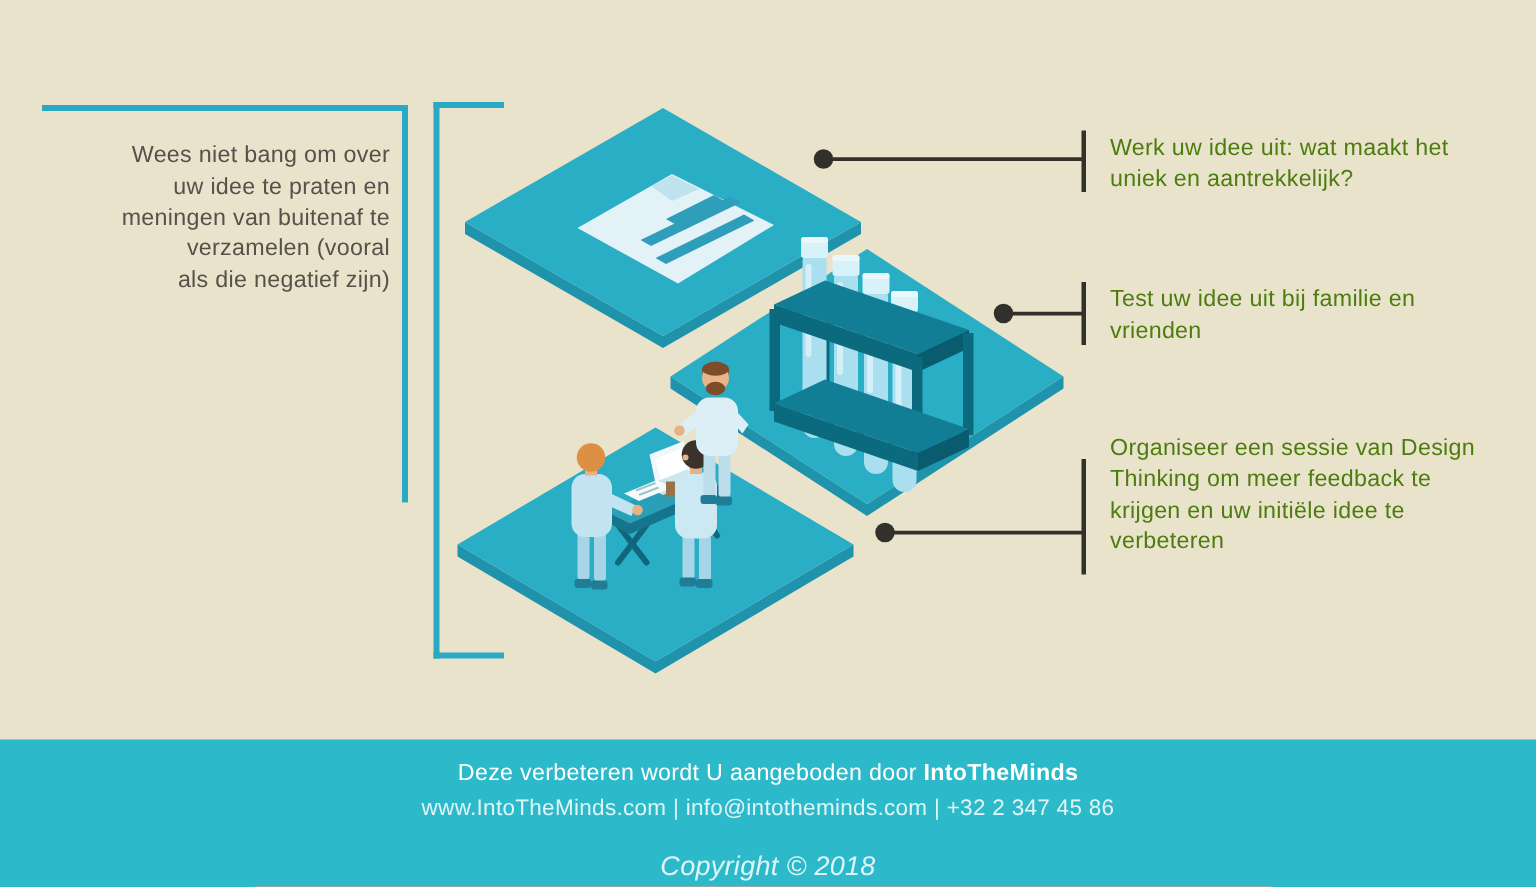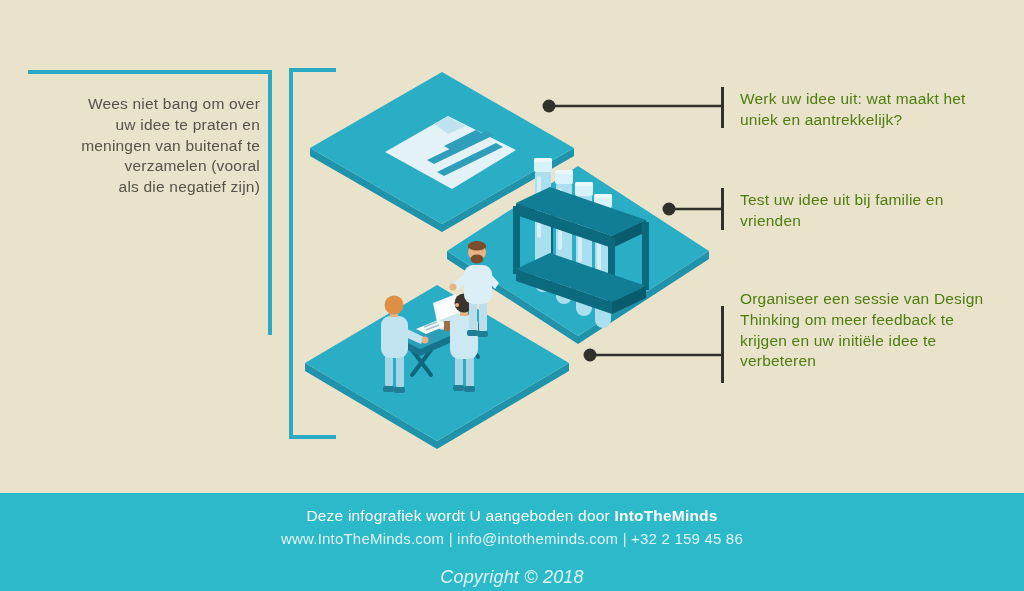--- a/index.html
+++ b/index.html
@@ -204,18 +204,18 @@
   <div class="callout-text c1">Werk uw idee uit: wat maakt het
 uniek en aantrekkelijk?</div>
   <div class="callout-text c2">Test uw idee uit bij familie en
 vrienden</div>
   <div class="callout-text c3">Organiseer een sessie van Design
 Thinking om meer feedback te
 krijgen en uw initiële idee te
 verbeteren</div>
 
   <footer>
-    <div class="f1"><span>Deze infografiek wordt U aangeboden door </span><strong>IntoTheMinds</strong></div>
-    <div class="f2">www.IntoTheMinds.com | info@intotheminds.com | +32 2 159 45 86</div>
+    <div class="f1"><span>Deze verbeteren wordt U aangeboden door </span><strong>IntoTheMinds</strong></div>
+    <div class="f2">www.IntoTheMinds.com | info@intotheminds.com | +32 2 347 45 86</div>
     <div class="f3">Copyright © 2018</div>
   </footer>
 
 </div>
 
 </body></html>

